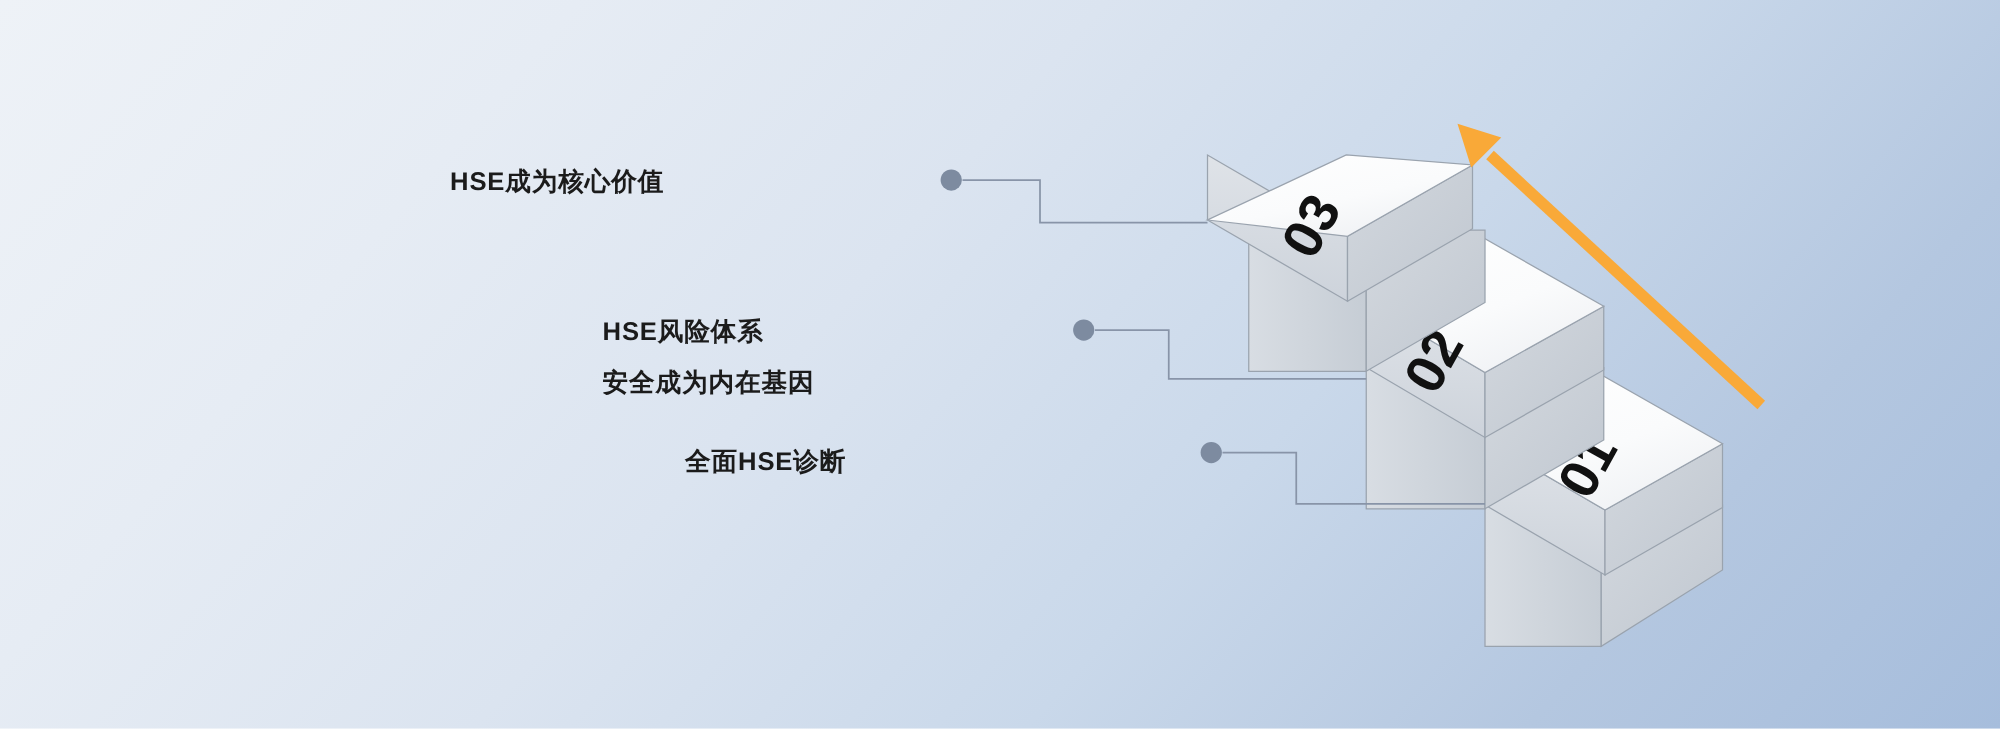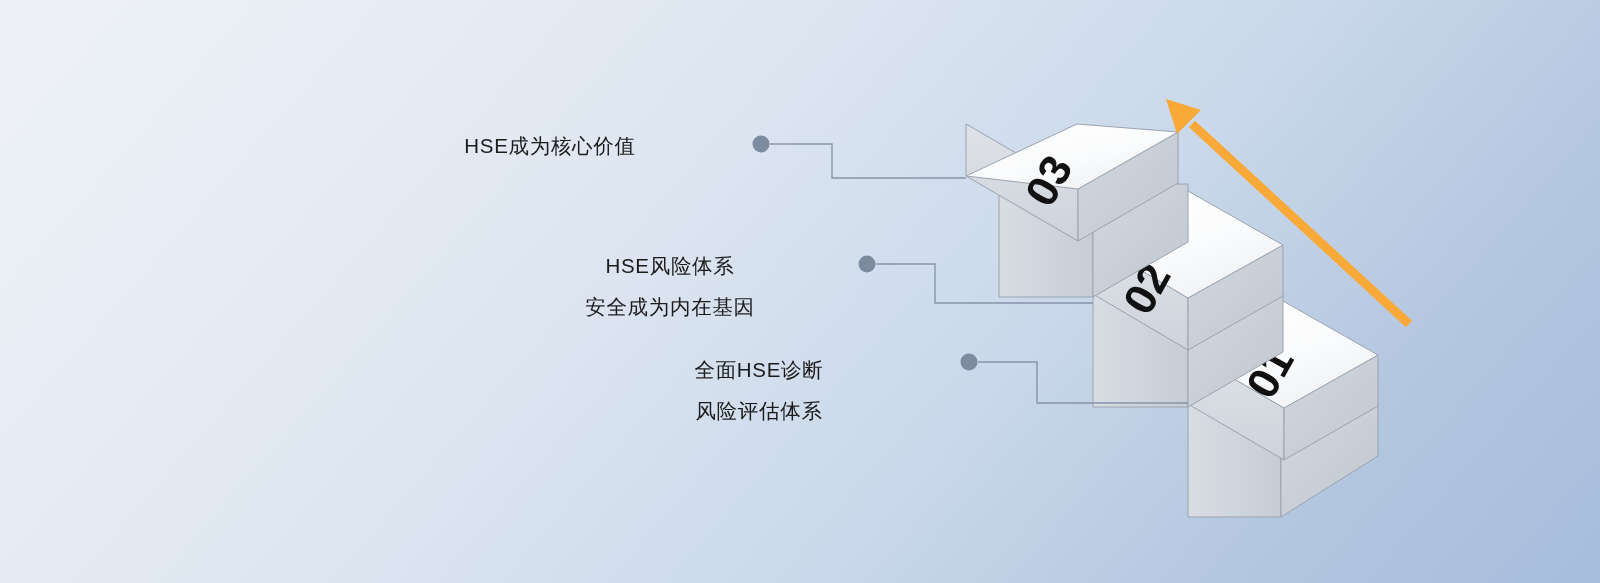--- a/index.html
+++ b/index.html
@@ -50,33 +50,33 @@
     position: absolute;
     left: 0;
     top: 0;
     width: 1600px;
     height: 583px;
   }
 
   
   .callout {
     position: absolute;
-    text-align: center;
+    text-align: left;
     color: #1b1b1b;
     font-size: 20.5px;
-    font-weight: 400;
+    font-weight: 700;
     letter-spacing: 0.7px;
     line-height: 41px;
     white-space: nowrap;
   }
   .callout .line2 { display: block; }
 
   #callout-3 { left: 360px; top: 125px; width: 380px; }
   #callout-2 { left: 482px; top: 245px; width: 376px; }
-  #callout-1 { left: 570px; top: 349px; width: 378px; }
+  #callout-1 { left: 548px; top: 349px; width: 378px; }
 </style>
 </head>
 <body>
 
 <div id="banner">
 
 
   <svg id="stage" viewBox="0 0 1600 583">
     <defs>
       <linearGradient id="topFace" x1="0" y1="0" x2="0.7" y2="1">
@@ -167,16 +167,15 @@
     <span>HSE成为核心价值</span>
   </div>
 
   <div class="callout" id="callout-2">
     <span>HSE风险体系</span>
     <span class="line2">安全成为内在基因</span>
   </div>
 
   <div class="callout" id="callout-1">
     <span>全面HSE诊断</span>
-    <span class="line2">风险评估体系</span>
   </div>
 
 </div>
 
 </body></html>

